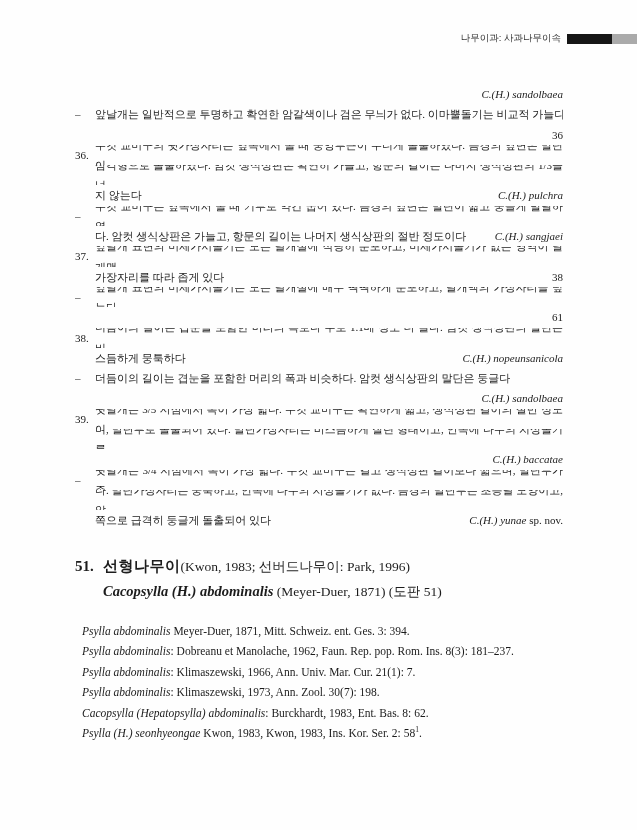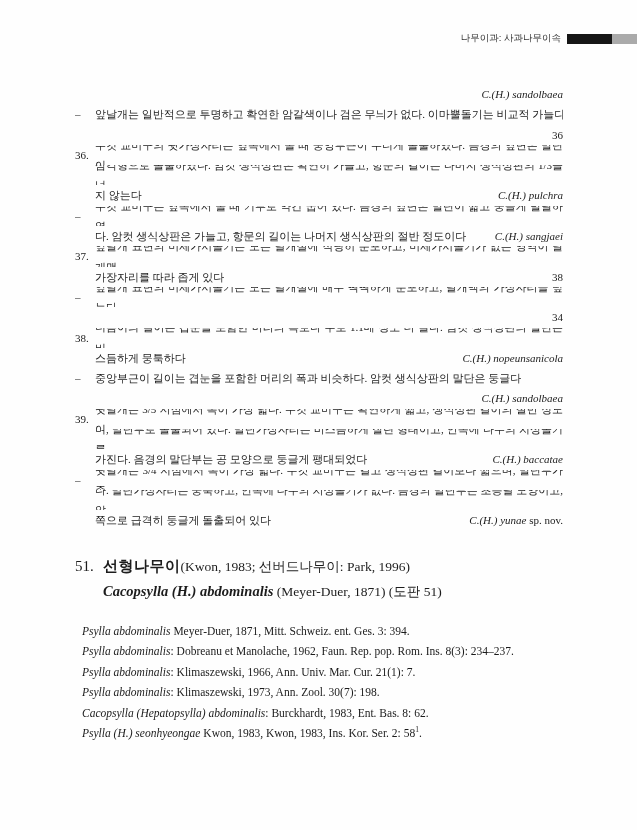--- a/index.html
+++ b/index.html
@@ -41,21 +41,21 @@
     background-image:radial-gradient(circle, #3d3d3d 0.75px, transparent 1.05px);
     background-size:3.4px 3.4px; background-repeat:repeat-x;
     background-position:0 calc(100% - 5.5px);
   }
   .ktail { white-space:pre; flex:0 0 auto; }
   .i { font-style:italic; }
 
   
   .species-block { position:absolute; left:75px; top:554px; width:488px; line-height:24px; }
   .sp-line1 { font-size:13.5px; }
-  .sp-num { display:inline-block; width:28px; font-weight:normal; font-size:15px; }
+  .sp-num { display:inline-block; width:28px; font-weight:bold; font-size:15px; }
   .sp-kor { font-weight:bold; font-size:15px; letter-spacing:0.5px;margin-top:44px; }
   .sp-line2 { padding-left:28px; font-size:13.5px; }
   .sp-sci { font-weight:bold; font-style:italic; font-size:14.5px; }
 
   
   .syn-block {
     position:absolute; left:82px; top:621px; width:481px;
     font-size:11.5px; line-height:20.4px; color:#1b1b1b;
   }
   .syn-entry { white-space:pre-wrap; }
@@ -133,54 +133,53 @@
         <span class="ktail"><span>38</span></span>
       </div>
       <div class="kline justify">
         <span class="kmark">–</span>
         <span class="ktext">앞날개 표면의 미세가시돌기는 모든 날개실에 매우 빽빽하게 분포하고, 날개맥의 가장자리를 덮는다</span>
       </div>
       <div class="kline">
         <span class="kmark"></span>
         <span class="ktext"></span>
         <span class="kfill"></span>
-        <span class="ktail"><span>34</span></span>
+        <span class="ktail"><span>61</span></span>
       </div>
       <div class="kline justify">
         <span class="kmark">38.</span>
         <span class="ktext">더듬이의 길이는 겹눈을 포함한 머리의 폭보다 주로 1.1배 정도 더 길다. 암컷 생식상판의 말단은 비</span>
       </div>
       <div class="kline">
         <span class="kmark"></span>
         <span class="ktext">스듬하게 뭉툭하다</span>
         <span class="kfill"></span>
         <span class="ktail"><span class="i">C.(H.) nopeunsanicola</span></span>
       </div>
       <div class="kline">
         <span class="kmark">–</span>
-        <span class="ktext">중앙부근이 길이는 겹눈을 포함한 머리의 폭과 비슷하다. 암컷 생식상판의 말단은 둥글다</span>
+        <span class="ktext">더듬이의 길이는 겹눈을 포함한 머리의 폭과 비슷하다. 암컷 생식상판의 말단은 둥글다</span>
         <span class="kfill"></span>
       </div>
       <div class="kline">
         <span class="kmark"></span>
         <span class="ktext"></span>
         <span class="kfill"></span>
         <span class="ktail"><span class="i">C.(H.) sandolbaea</span></span>
       </div>
       <div class="kline justify">
         <span class="kmark">39.</span>
         <span class="ktext">뒷날개는 3/5 지점에서 폭이 가장 넓다. 수컷 교미구는 확연하게 짧고, 생식상판 길이의 절반 정도이</span>
       </div>
       <div class="kline justify">
         <span class="kmark"></span>
         <span class="ktext">며, 말단부로 돌출되어 있다. 말단가장자리는 비스듬하게 잘린 형태이고, 안쪽에 다수의 치상돌기를</span>
       </div>
       <div class="kline">
         <span class="kmark"></span>
-        <span class="ktext">가진다. 음경의 말단부는 공 모양으로 둥글게 팽대되었다</span>
         <span class="kfill"></span>
         <span class="ktail"><span class="i">C.(H.) baccatae</span></span>
       </div>
       <div class="kline justify">
         <span class="kmark">–</span>
         <span class="ktext">뒷날개는 3/4 지점에서 폭이 가장 넓다. 수컷 교미구는 길고 생식상판 길이보다 짧으며, 말단부가 좁</span>
       </div>
       <div class="kline justify">
         <span class="kmark"></span>
         <span class="ktext">다. 말단가장자리는 뭉툭하고, 안쪽에 다수의 치상돌기가 없다. 음경의 말단부는 초승달 모양이고, 앞</span>
@@ -197,21 +196,21 @@
     <div class="sp-line1">
       <span class="sp-num">51.</span><span class="sp-kor">선형나무이</span><span>(Kwon, 1983; 선버드나무이: Park, 1996)</span>
     </div>
     <div class="sp-line2">
       <span class="sp-sci">Cacopsylla (H.) abdominalis</span><span> (Meyer-Duer, 1871) (도판 51)</span>
     </div>
   </div>
 
   <div class="syn-block">
       <div class="syn-entry"><span class="i">Psylla abdominalis</span><span> Meyer-Duer, 1871, Mitt. Schweiz. ent. Ges. 3: 394.</span></div>
-      <div class="syn-entry"><span class="i">Psylla abdominalis</span><span>: Dobreanu et Manolache, 1962, Faun. Rep. pop. Rom. Ins. 8(3): 234–237.</span></div>
+      <div class="syn-entry"><span class="i">Psylla abdominalis</span><span>: Dobreanu et Manolache, 1962, Faun. Rep. pop. Rom. Ins. 8(3): 181–237.</span></div>
       <div class="syn-entry"><span class="i">Psylla abdominalis</span><span>: Klimaszewski, 1966, Ann. Univ. Mar. Cur. 21(1): 7.</span></div>
       <div class="syn-entry"><span class="i">Psylla abdominalis</span><span>: Klimaszewski, 1973, Ann. Zool. 30(7): 198.</span></div>
       <div class="syn-entry"><span class="i">Cacopsylla (Hepatopsylla) abdominalis</span><span>: Burckhardt, 1983, Ent. Bas. 8: 62.</span></div>
       <div class="syn-entry"><span class="i">Psylla (H.) seonhyeongae</span><span> Kwon, 1983, Kwon, 1983, Ins. Kor. Ser. 2: 58</span><sup>1</sup><span>.</span></div>
     </div>
 
 
 </div>
 
 </body></html>

